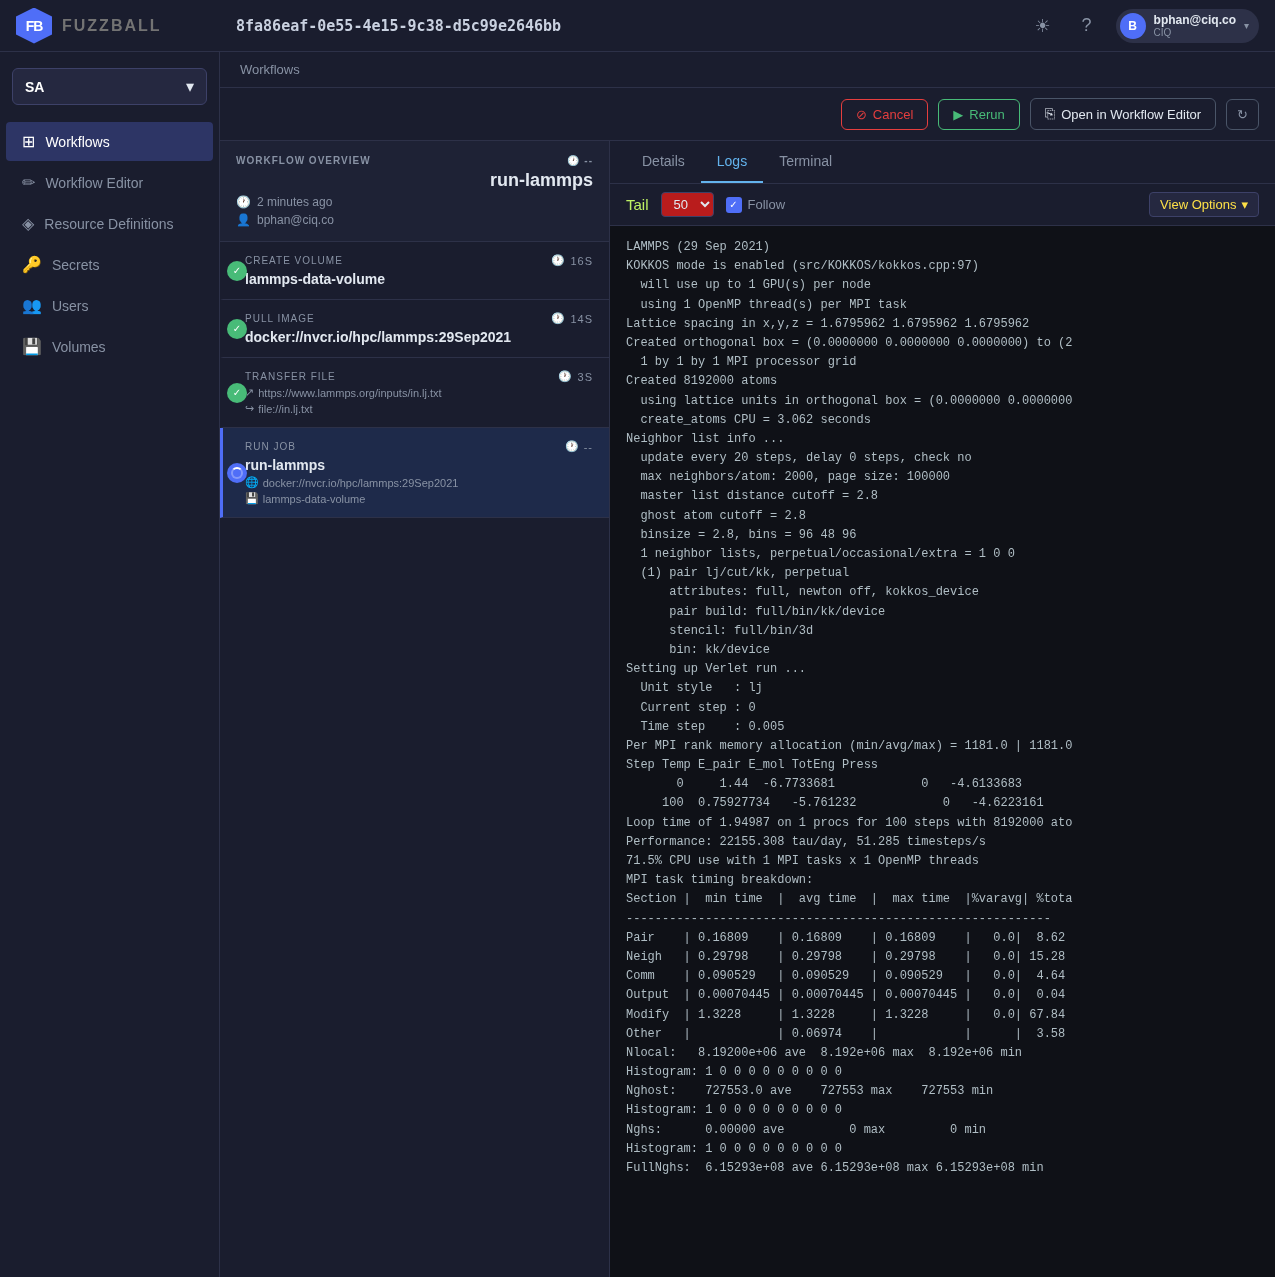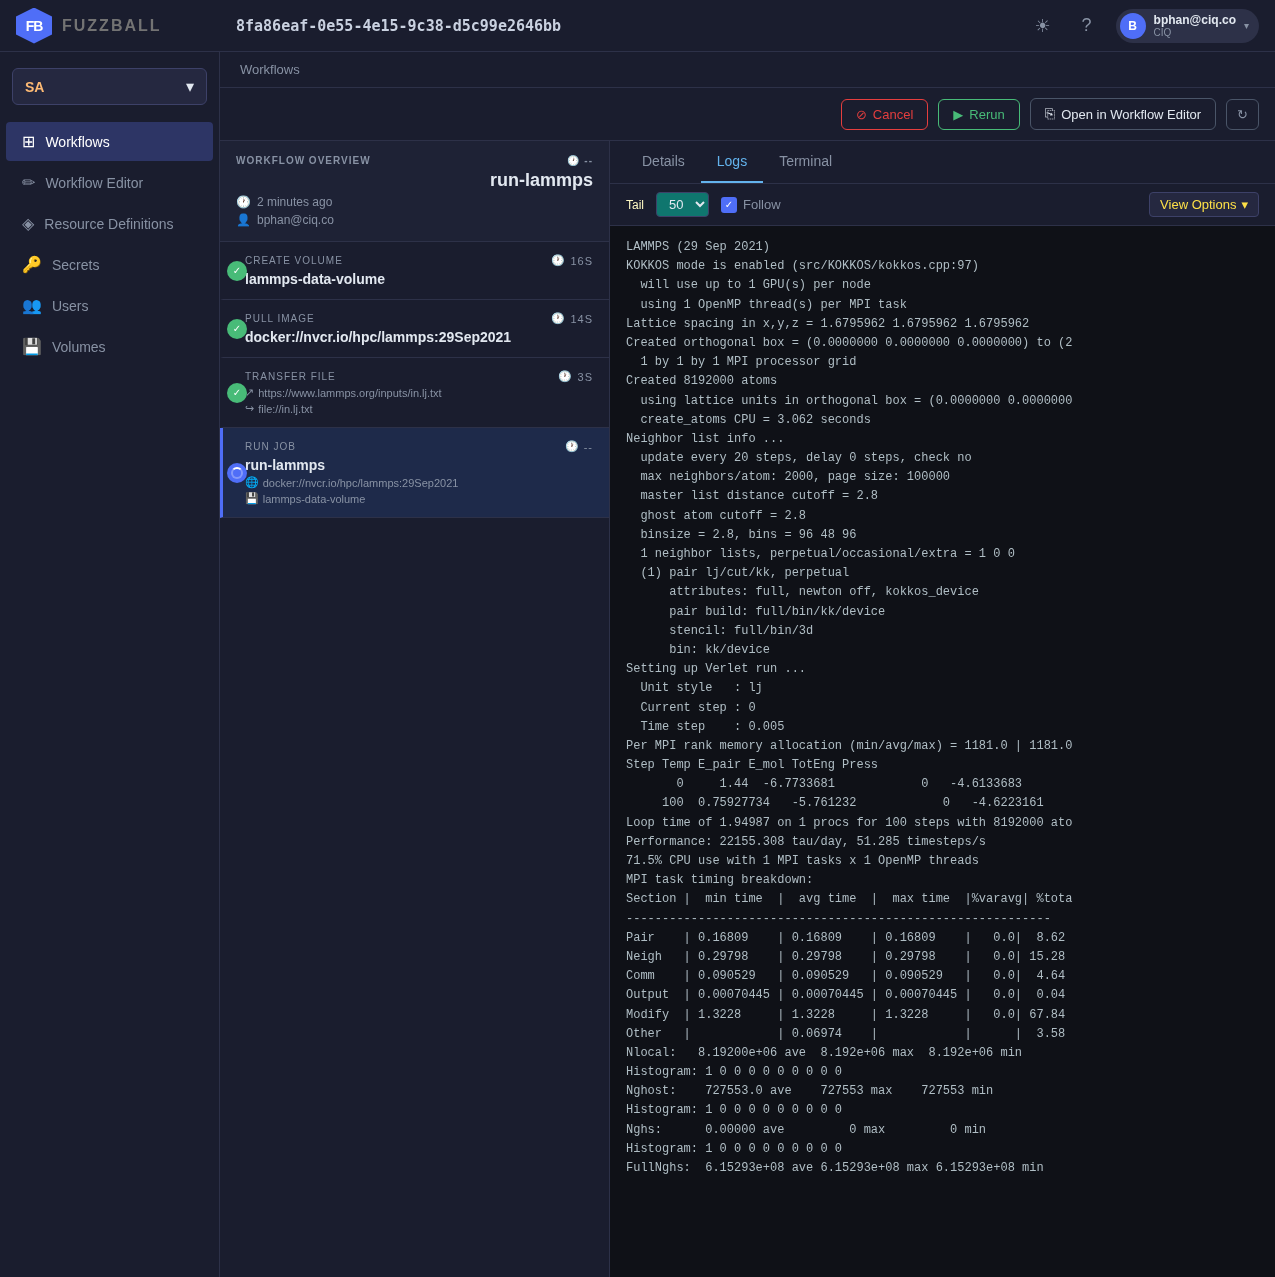--- a/index.html
+++ b/index.html
@@ -99,21 +99,21 @@
       margin: 8px 12px 16px;
       background: #252840;
       border: 1px solid #3d4168;
       border-radius: 6px;
       padding: 8px 12px;
       display: flex;
       align-items: center;
       justify-content: space-between;
       cursor: pointer;
     }
-    .sa-label { font-size: 14px; font-weight: 600; color: #fdba74; }
+    .sa-label { font-size: 14px; font-weight: 600; color: #ffffff; }
     .sidebar-nav-item {
       display: flex;
       align-items: center;
       gap: 10px;
       padding: 10px 16px;
       cursor: pointer;
       font-size: 14px;
       color: #8892a4;
       border-radius: 4px;
       margin: 1px 6px;
@@ -319,24 +319,24 @@
     }
     .logs-toolbar {
       display: flex; align-items: center;
       padding: 8px 16px;
       background: #1a1d2e;
       border-bottom: 1px solid #2d3148;
       gap: 12px;
       flex-shrink: 0;
     }
     .logs-tail-label {
-      font-size: 12px; color: #fef9c3;
+      font-size: 15px; color: #bef264;
     }
     .tail-select {
-      background: #0f766e;
+      background: #b91c1c;
       border: 1px solid #3d4168;
       border-radius: 4px;
       color: #e2e8f0;
       font-size: 13px;
       padding: 3px 8px;
       cursor: pointer;
     }
     .follow-label {
       font-size: 13px; color: #8892a4;
       display: flex; align-items: center; gap: 6px;

